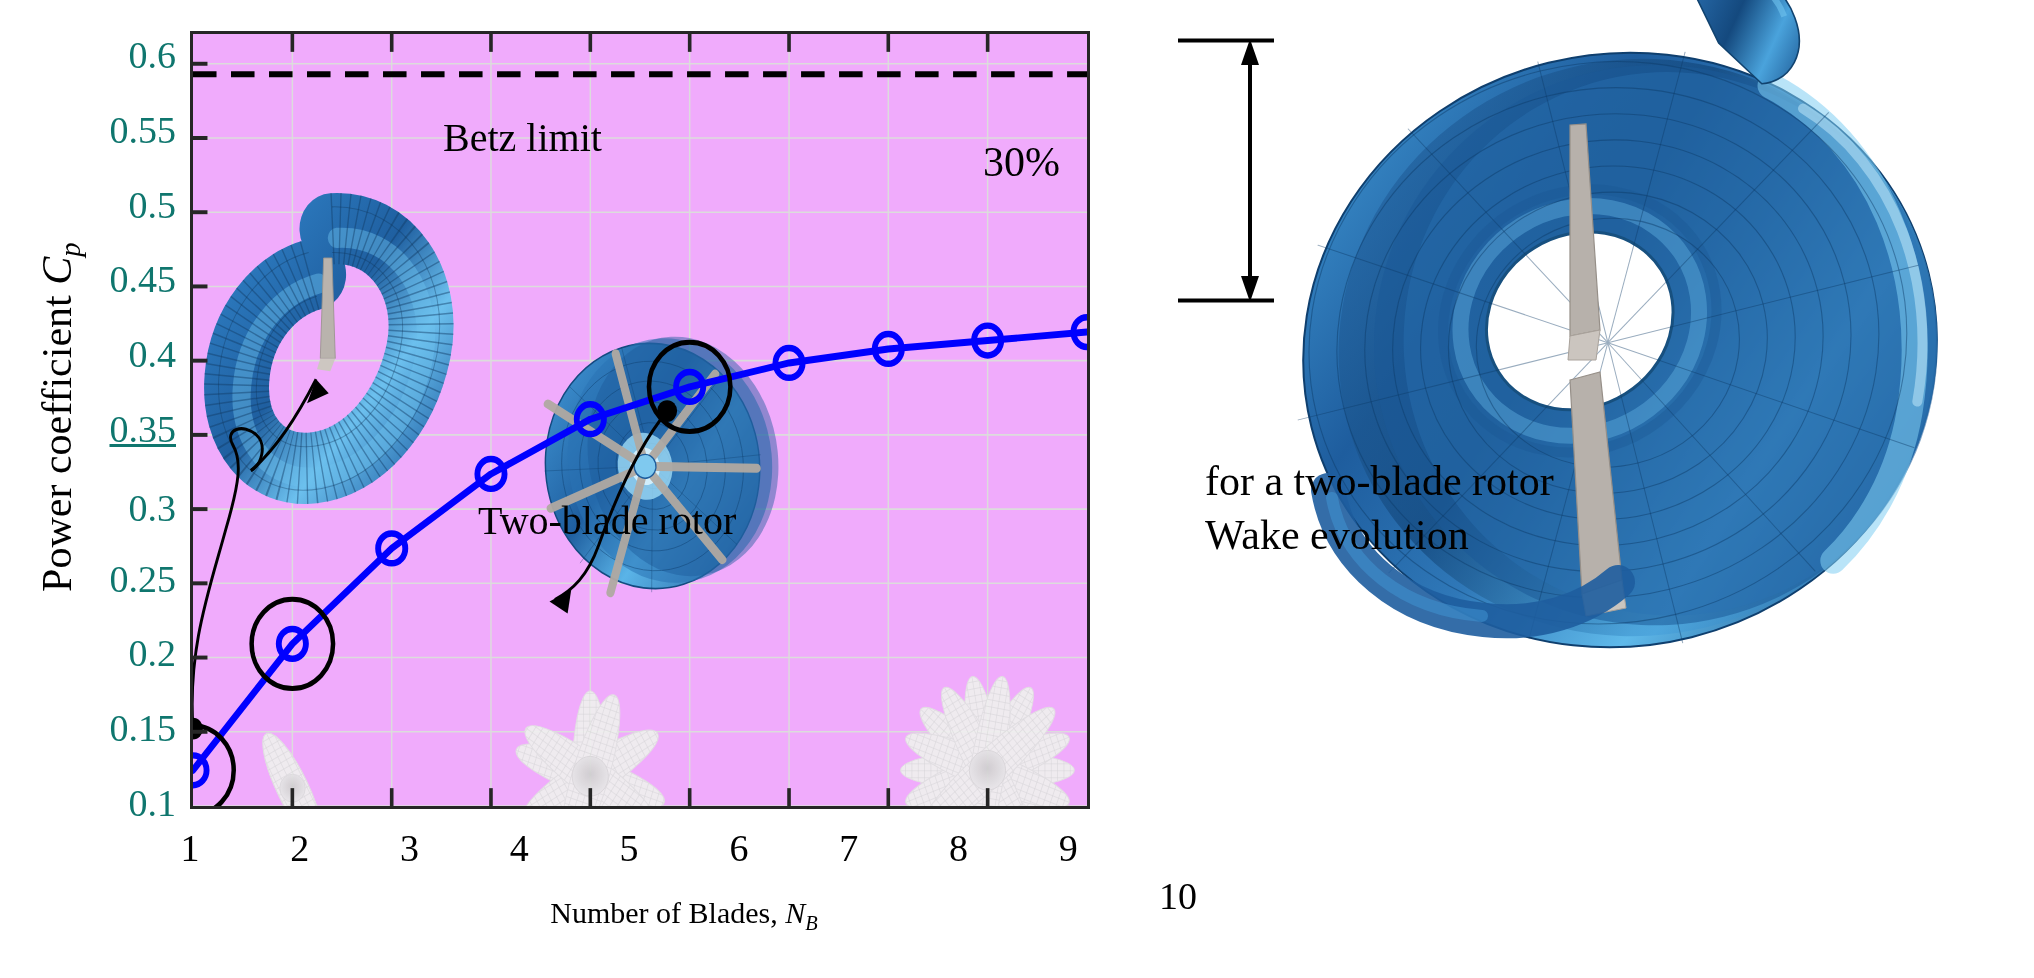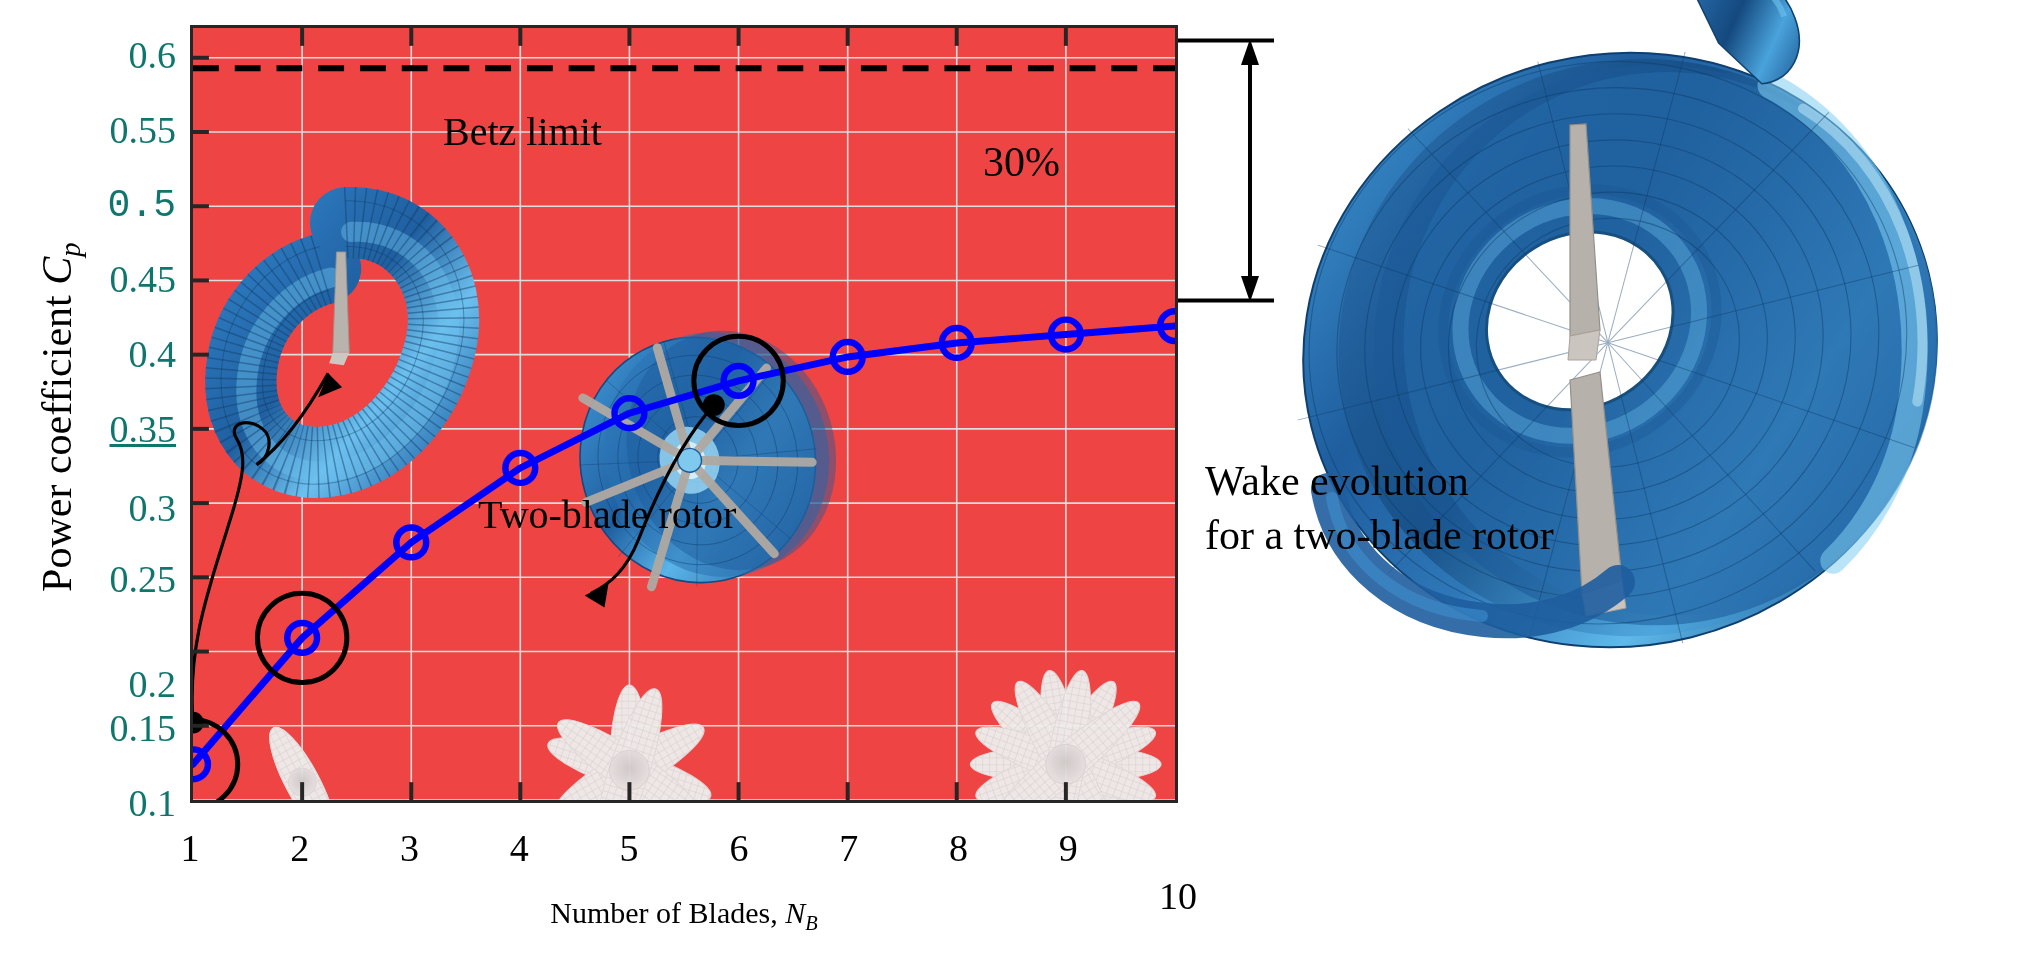--- a/index.html
+++ b/index.html
@@ -10,24 +10,24 @@
     overflow:hidden;
     position:relative;
   }
   #root{position:absolute;left:0;top:0;width:2034px;height:978px;}
 
   
   #chart-panel{position:absolute;left:0;top:0;width:1240px;height:978px;}
 
   
   #plot-area{
-    position:absolute;left:190px;top:25px;width:988px;height:778px;
+    position:absolute;left:190px;top:31px;width:900px;height:778px;
     border:3px solid #262626;
     box-sizing:border-box;
-    background:#ef4444;
+    background:#f0abfc;
     overflow:visible;
   }
   #plot-clip{position:absolute;left:0;top:0;width:100%;height:100%;overflow:hidden;}
 
   .svg-full{position:absolute;left:0;top:0;width:100%;height:100%;overflow:visible;}
 
   
   .ytick{
     position:absolute;right:0;
     font-size:38px;color:#0f766e;
@@ -89,27 +89,27 @@
 
     <div id="ylabel-wrap">
       <div id="ylabel">
         <span>Power coefficient </span><span class="ital">C</span><span class="sub">p</span>
       </div>
     </div>
 
     <div id="ytick-col">
       <div class="ytick" style="top:803px;">0.1</div>
       <div class="ytick" style="top:728.2px;">0.15</div>
-      <div class="ytick" style="top:684px;">0.2</div>
+      <div class="ytick" style="top:653px;">0.2</div>
       <div class="ytick" style="top:578.6px;">0.25</div>
       <div class="ytick" style="top:508px;">0.3</div>
       <div class="ytick" style="top:429px;text-decoration:underline;">0.35</div>
       <div class="ytick" style="top:354.2px;">0.4</div>
       <div class="ytick" style="top:279.4px;">0.45</div>
-      <div class="ytick" style="top:204.6px;font-family:Liberation Mono, monospace;">0.5</div>
+      <div class="ytick" style="top:204.6px;">0.5</div>
       <div class="ytick" style="top:129.8px;">0.55</div>
       <div class="ytick" style="top:55px;">0.6</div>
     </div>
 
     <div id="plot-area">
 
       <div id="plot-clip">
         <svg class="svg-full" viewBox="0 0 988 778" preserveAspectRatio="none">
           <defs>
             <pattern id="mesh" width="7" height="7" patternUnits="userSpaceOnUse">
@@ -451,18 +451,18 @@
           <path d="M300 360 L 330 352 L 352 560 L 312 574 Z" fill="#b7b1ab" stroke="#968f88" stroke-width="1.2"></path>
           <path d="M312 574 L 352 560 L 356 588 L 316 596 Z" fill="#cbc5bf" stroke="#a9a29b" stroke-width="1"></path>
         </g>
 
         <path d="M58 470 C 70 540, 132 592, 214 600 C 268 606, 316 590, 348 562" fill="none" stroke="#1e5d9e" stroke-width="34" opacity="0.9" stroke-linecap="round"></path>
         <path d="M62 478 C 74 544, 134 590, 212 596" fill="none" stroke="#3f93d2" stroke-width="12" opacity="0.55" stroke-linecap="round"></path>
       </g>
     </svg>
 
     <div id="wake-caption">
+      <span class="wake-line">for a two-blade rotor</span>
       <span class="wake-line">Wake evolution</span>
-      <span class="wake-line">for a two-blade rotor</span>
     </div>
   </div>
 
 </div>
 
 </body></html>

